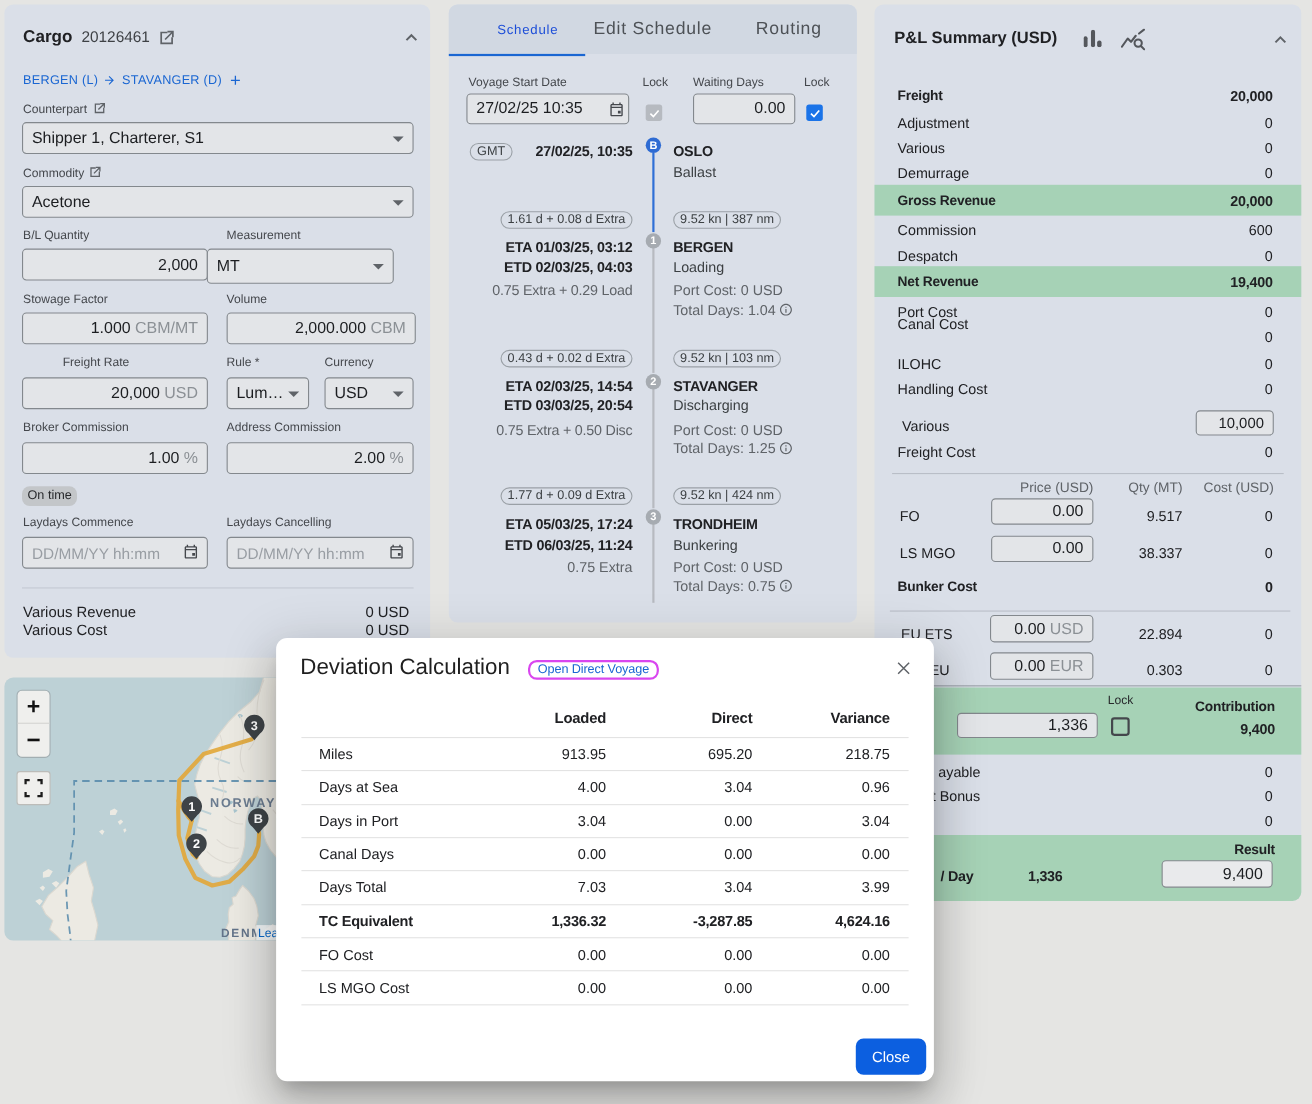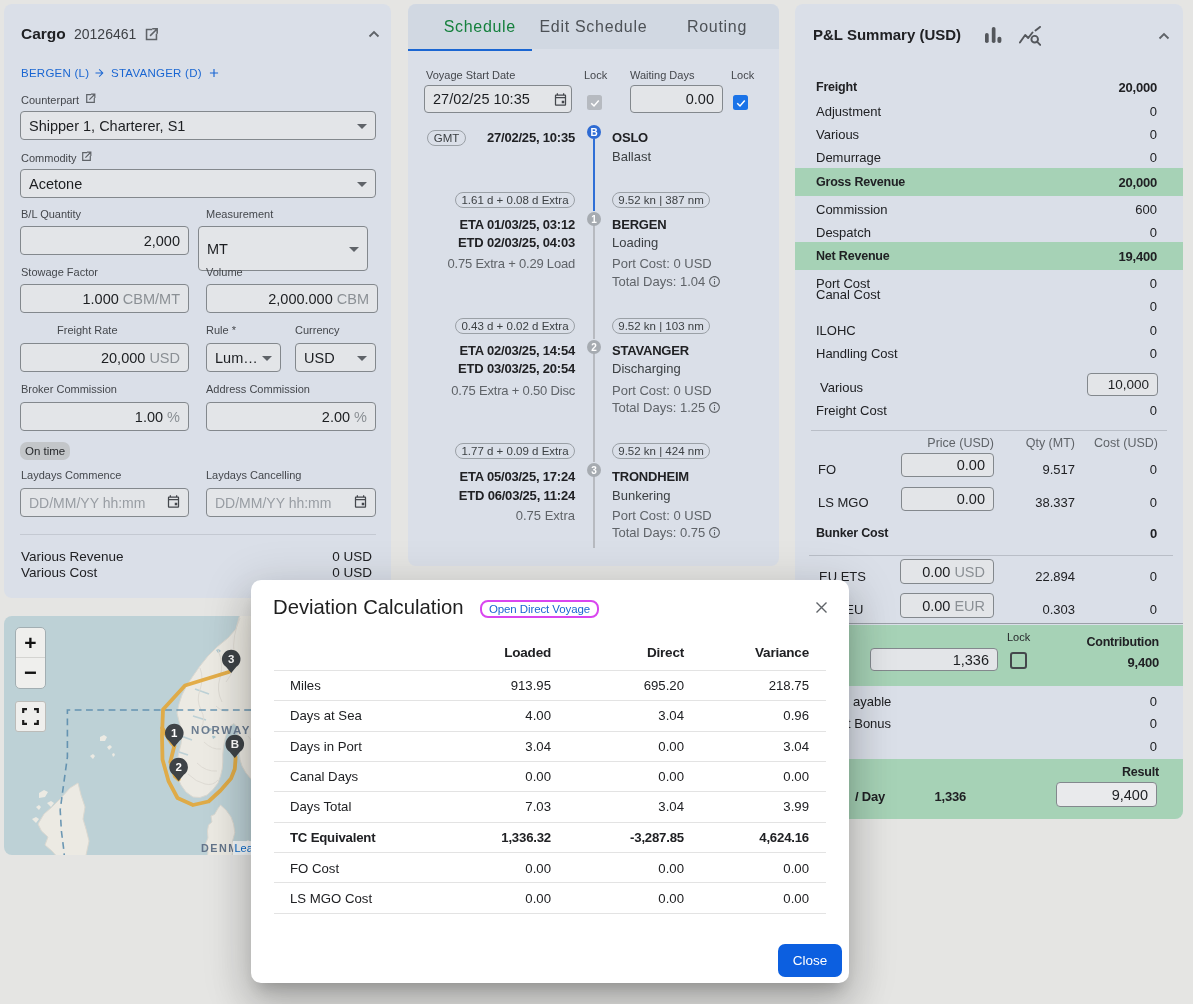--- a/index.html
+++ b/index.html
@@ -57,21 +57,21 @@
       <path fill="none" stroke="#5f6368" stroke-width="2.2" d="M13 5 H5 V19 H19 V11"></path>
       <path fill="none" stroke="#5f6368" stroke-width="2.2" d="M10 14 L19 5 M13 4 h7 v7"></path>
     </svg>
   <div class="inp sel" style="left:16px; top:165px; width:356px; height:29px;">Acetone<span class="car"></span></div>
 
   <div class="lbl" style="left:17px; top:204px;">B/L Quantity</div>
   <div class="lbl" style="left:202px; top:204px;">Measurement</div>
   <div class="inp" style="left:16px; top:222px; width:169px; height:29px;">
       <span class="val">2,000</span>
     </div>
-  <div class="inp sel" style="left:194px; top:222px; width:170px; height:45px;">MT<span class="car"></span></div>
+  <div class="inp sel" style="left:184px; top:222px; width:170px; height:32px;">MT<span class="car"></span></div>
 
   <div class="lbl" style="left:17px; top:262px;">Stowage Factor</div>
   <div class="lbl" style="left:202px; top:262px;">Volume</div>
   <div class="inp" style="left:16px; top:280px; width:169px; height:29px;">
       <span class="val">1.000 <span class="sfx">CBM/MT</span></span>
     </div>
   <div class="inp" style="left:202px; top:280px; width:172px; height:29px;">
       <span class="val">2,000.000 <span class="sfx">CBM</span></span>
     </div>
 
@@ -175,21 +175,21 @@
   <div class="abs" style="left:11px; top:85px; width:31px; height:31px; background:#efefed; border:1px solid #bcbcb9; border-radius:3px;">
     <svg style="left:6px; top:6px;" width="17" height="17" viewBox="0 0 17 17">
         <path fill="none" stroke="#1c1c1c" stroke-width="2.2" d="M1.2 5 V1.2 H5 M12 1.2 H15.8 V5 M15.8 12 V15.8 H12 M5 15.8 H1.2 V12"></path>
       </svg>
   </div>
 </div>
 
 <div class="panel" style="left:408px; top:4px; width:371px; height:562px;"></div>
 <div id="sched" class="abs" style="left:408px; top:4px; width:371px; height:562px;">
   <div class="abs" style="left:0; top:0; width:371px; height:45px; background:#d1d8e2; border-radius:8px 8px 0 0;"></div>
-  <div class="abs" style="left:0; top:0; width:123.6px; height:45px; display:flex; align-items:center; justify-content:center; font-size:16px; color:#15803d; letter-spacing:.7px;padding-left:20px;">Schedule</div>
+  <div class="abs" style="left:0; top:0; width:123.6px; height:45px; display:flex; align-items:center; justify-content:center; font-size:12px; color:#1d4ed8; letter-spacing:.7px;padding-left:20px;">Schedule</div>
   <div class="abs" style="left:123.6px; top:0; width:123.6px; height:45px; display:flex; align-items:center; justify-content:center; font-size:16px; color:#4d5156; letter-spacing:.7px;">Edit Schedule</div>
   <div class="abs" style="left:247.2px; top:0; width:123.6px; height:45px; display:flex; align-items:center; justify-content:center; font-size:16px; color:#4d5156; letter-spacing:.7px;">Routing</div>
   <div class="abs" style="left:0; top:45px; width:123.6px; height:2px; background:#1a66d2;"></div>
 
   <div class="lbl" style="left:18px; top:65px;">Voyage Start Date</div>
   <div class="lbl" style="left:176px; top:65px;">Lock</div>
   <div class="lbl" style="left:222px; top:65px;">Waiting Days</div>
   <div class="lbl" style="left:323px; top:65px;">Lock</div>
   <div class="inp" style="left:16px; top:81px; width:148px; height:28px;">
       <span style="padding-left:8px;">27/02/25 10:35</span>

